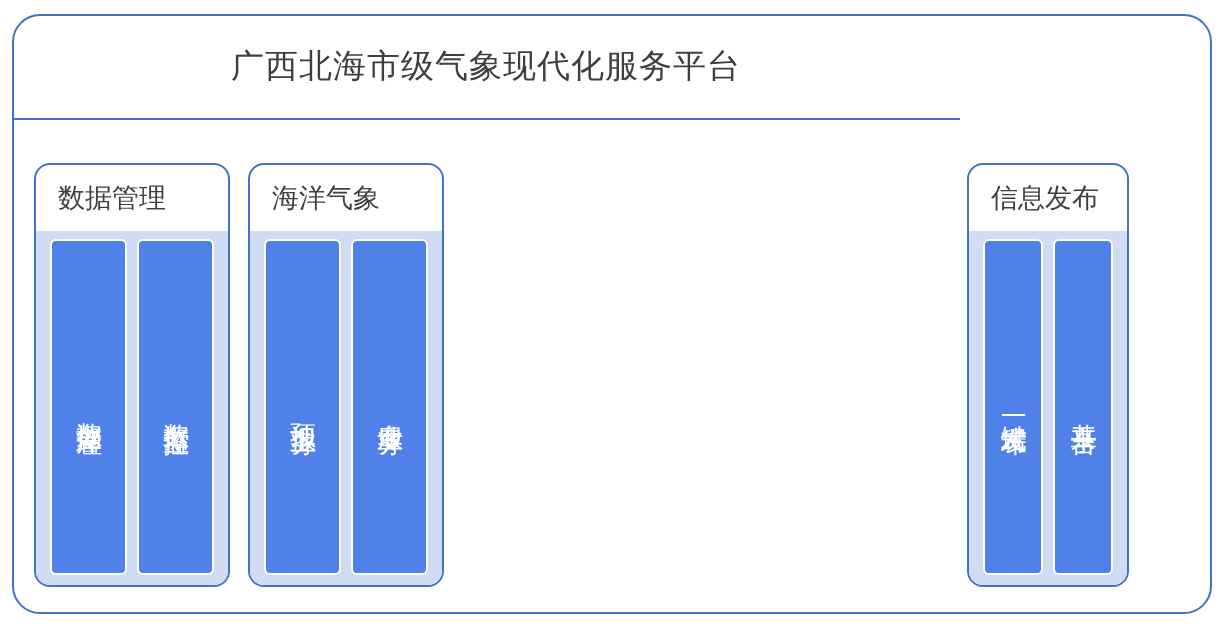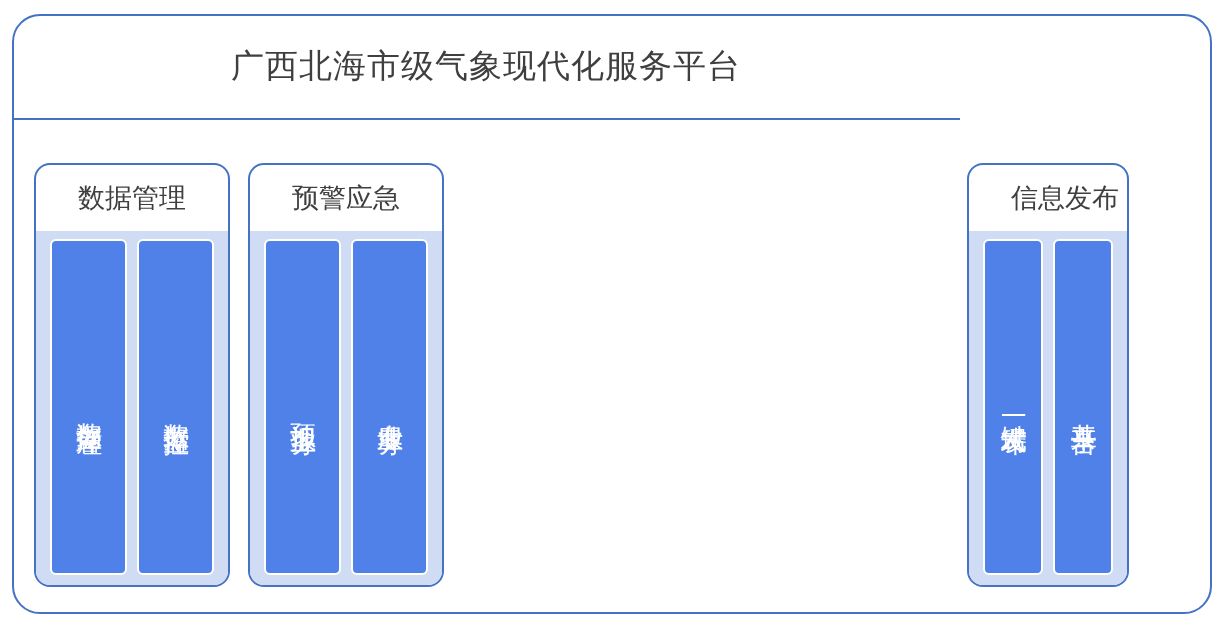--- a/index.html
+++ b/index.html
@@ -68,21 +68,21 @@
     position: absolute;
     left: 0;
     top: 0;
     width: 100%;
     height: 66px;
     display: flex;
     align-items: center;
     box-sizing: border-box;
   }
   .group-header.center { justify-content: center; }
-  .group-header.left { justify-content: flex-start; padding-left: 0; margin-left: 42px; }
+  .group-header.left { justify-content: flex-start; padding-left: 22px; }
   .group-title {
     font-size: 27px;
     color: #3f3f3f;
     white-space: nowrap;
     font-family: "Liberation Serif", "DejaVu Serif", serif;
   }
 
   .group-body {
     position: absolute;
     left: 0;
@@ -152,21 +152,21 @@
         <span class="tile-label">数据库管理</span>
       </div>
       <div class="tile">
         <span class="tile-label">数据监控</span>
       </div>
     </div>
   </div>
 
   <div class="group" id="group-1">
     <div class="group-header left">
-      <span class="group-title">预警应急</span>
+      <span class="group-title">海洋气象</span>
     </div>
     <div class="group-body">
       <div class="tile">
         <span class="tile-label">预报业务</span>
       </div>
       <div class="tile">
         <span class="tile-label">专业服务</span>
       </div>
     </div>
   </div>

